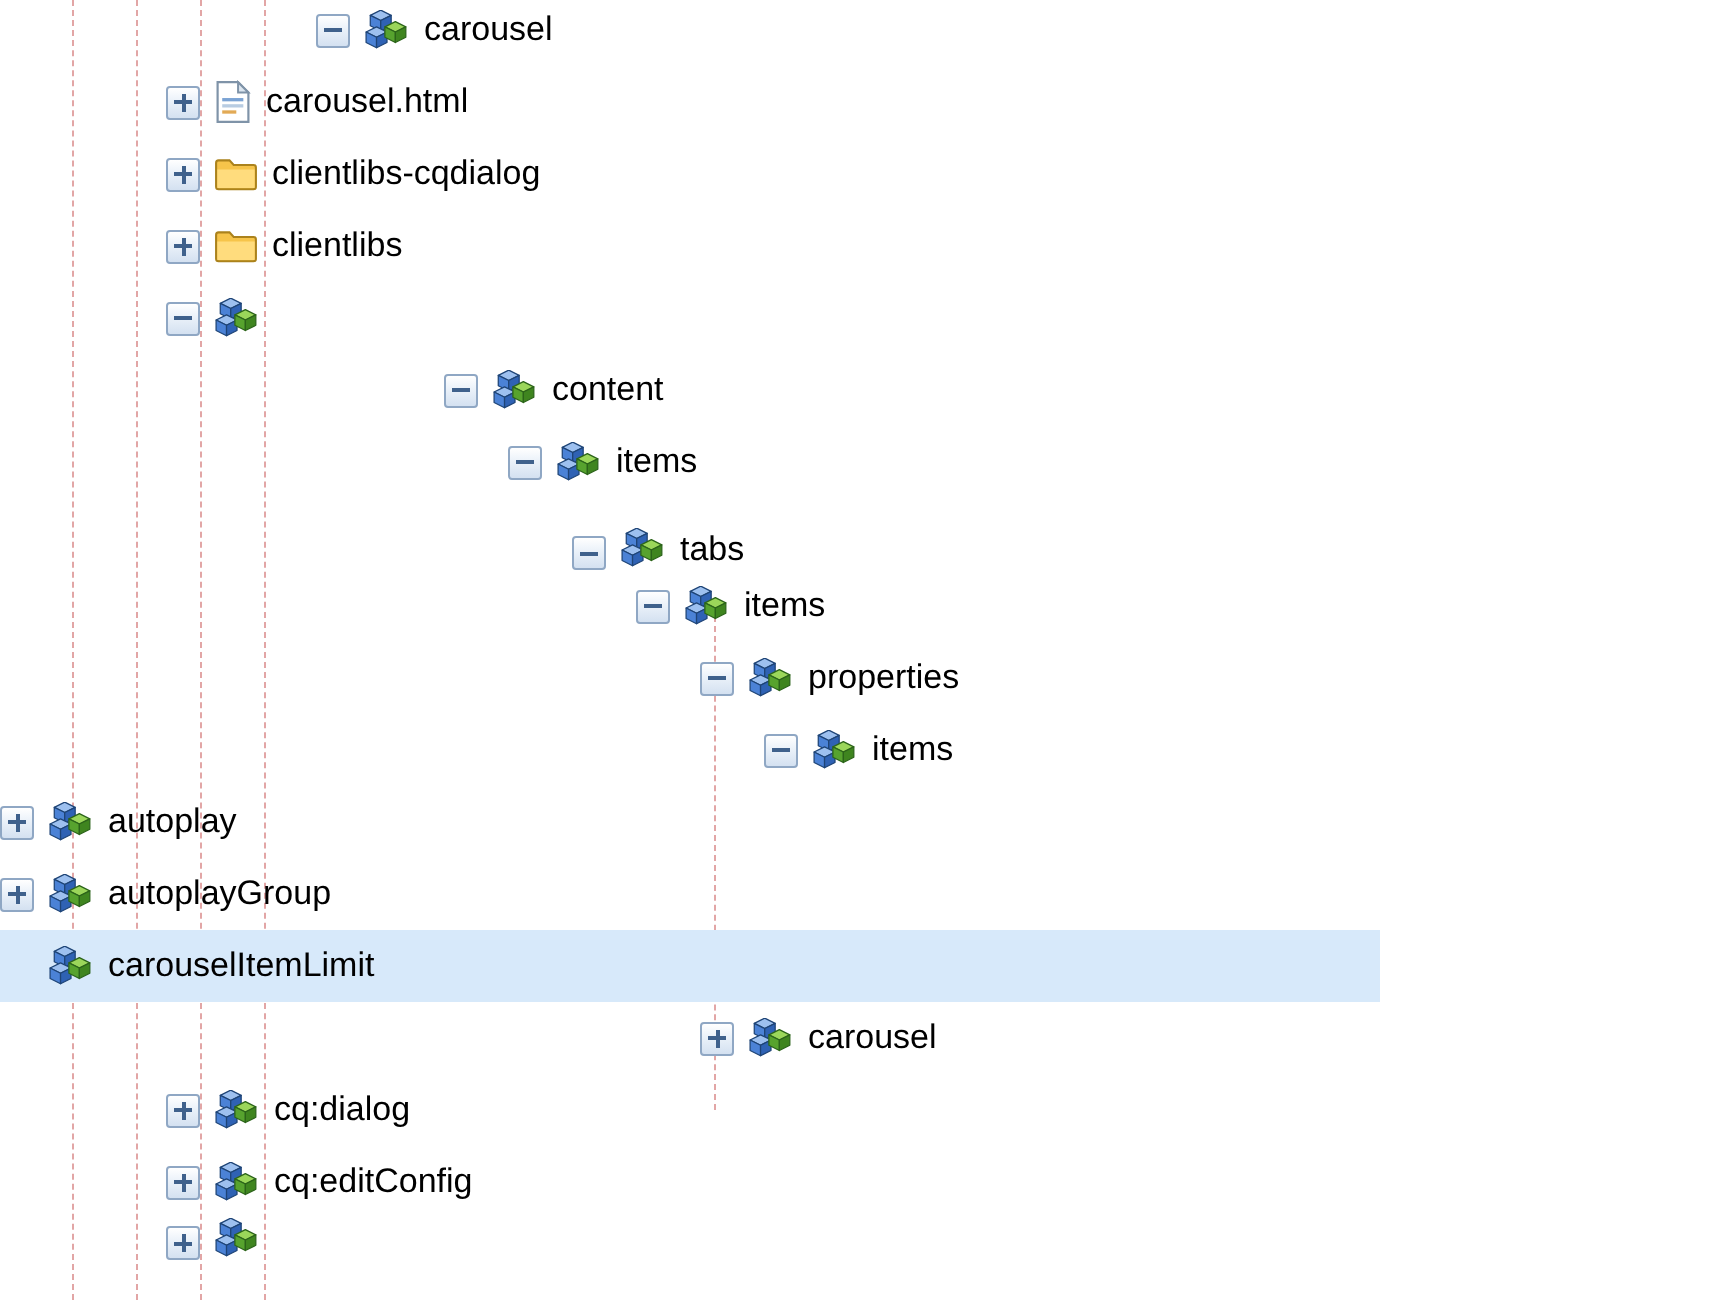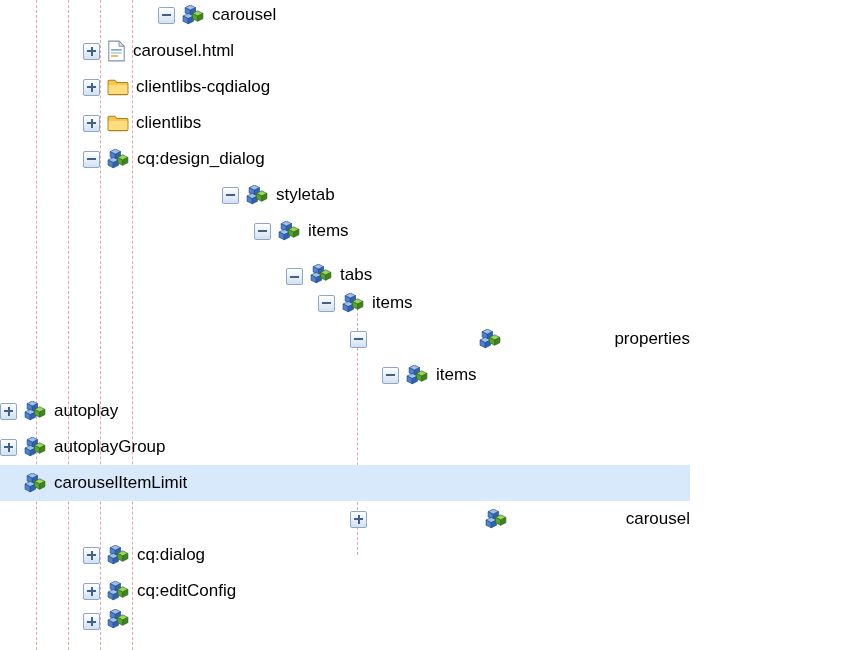--- a/index.html
+++ b/index.html
@@ -11,21 +11,21 @@
   .vline { position:absolute; top:0; bottom:0; width:0; border-left:1px dashed #e2a6a6; }
   .vl-1 { left:36px; } .vl-2 { left:68px; } .vl-3 { left:100px; } .vl-4 { left:132px; }
   .vl-seg { position:absolute; left:357px; top:303px; height:252px; width:0; border-left:1px dashed #e2a6a6; }
 
   .rows { position:absolute; left:0; top:-3px; right:0; }
   .row { display:flex; align-items:center; height:36px; white-space:nowrap; }
   .row.selected { background:#d7e9fa; }
 
   .lvl-0 { padding-left:158px; } .lvl-1 { padding-left:83px; } .lvl-2 { padding-left:222px; }
   .lvl-3 { padding-left:254px; } .lvl-4 { padding-left:286px;align-items:flex-end; } .lvl-5 { padding-left:318px; }
-  .lvl-6 { padding-left:350px;justify-content:space-between; } .lvl-7 { padding-left:382px; } .lvl-8 { }
+  .lvl-6 { padding-left:350px; } .lvl-7 { padding-left:382px; } .lvl-8 { }
 
   .expander {
     flex:none; position:relative; box-sizing:border-box;
     width:17px; height:17px; border:1px solid #8fa7c4; border-radius:2px;
     background:linear-gradient(180deg,#ffffff 0%,#eaf1f9 45%,#d4e1f1 100%);
     cursor:pointer;
   }
   .expander::before { content:""; position:absolute; left:3px; top:6.5px; width:9px; height:2px; background:#3f618c; }
   .expander.plus::after { content:""; position:absolute; left:6.5px; top:3px; width:2px; height:9px; background:#3f618c; }
   .expander.none { visibility:hidden; }
@@ -128,31 +128,30 @@
       <span class="label">clientlibs</span>
     </div>
 
     <div class="row lvl-1">
       <span class="expander minus"></span>
       <span class="tree-icon">
           <svg viewBox="0 0 22 20">
             <use href="#i-node"></use>
           </svg>
         </span>
-      <span class="label">cq:design_dialog</span>
     </div>
 
     <div class="row lvl-2">
       <span class="expander minus"></span>
       <span class="tree-icon">
           <svg viewBox="0 0 22 20">
             <use href="#i-node"></use>
           </svg>
         </span>
-      <span class="label">styletab</span>
+      <span class="label">content</span>
     </div>
 
     <div class="row lvl-3">
       <span class="expander minus"></span>
       <span class="tree-icon">
           <svg viewBox="0 0 22 20">
             <use href="#i-node"></use>
           </svg>
         </span>
       <span class="label">items</span>

